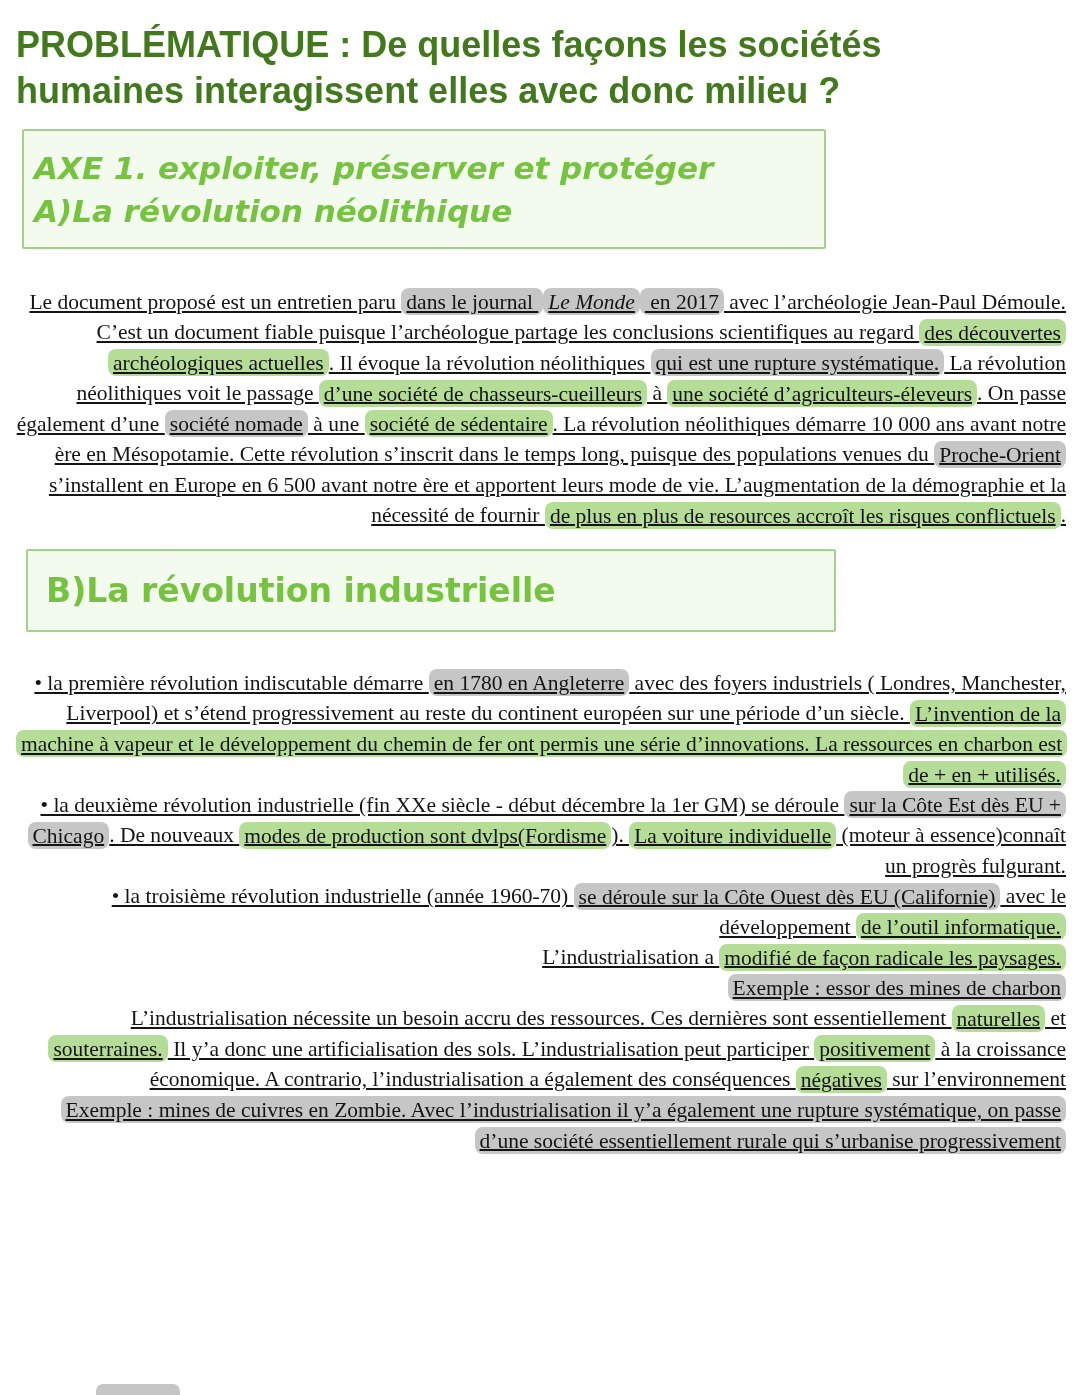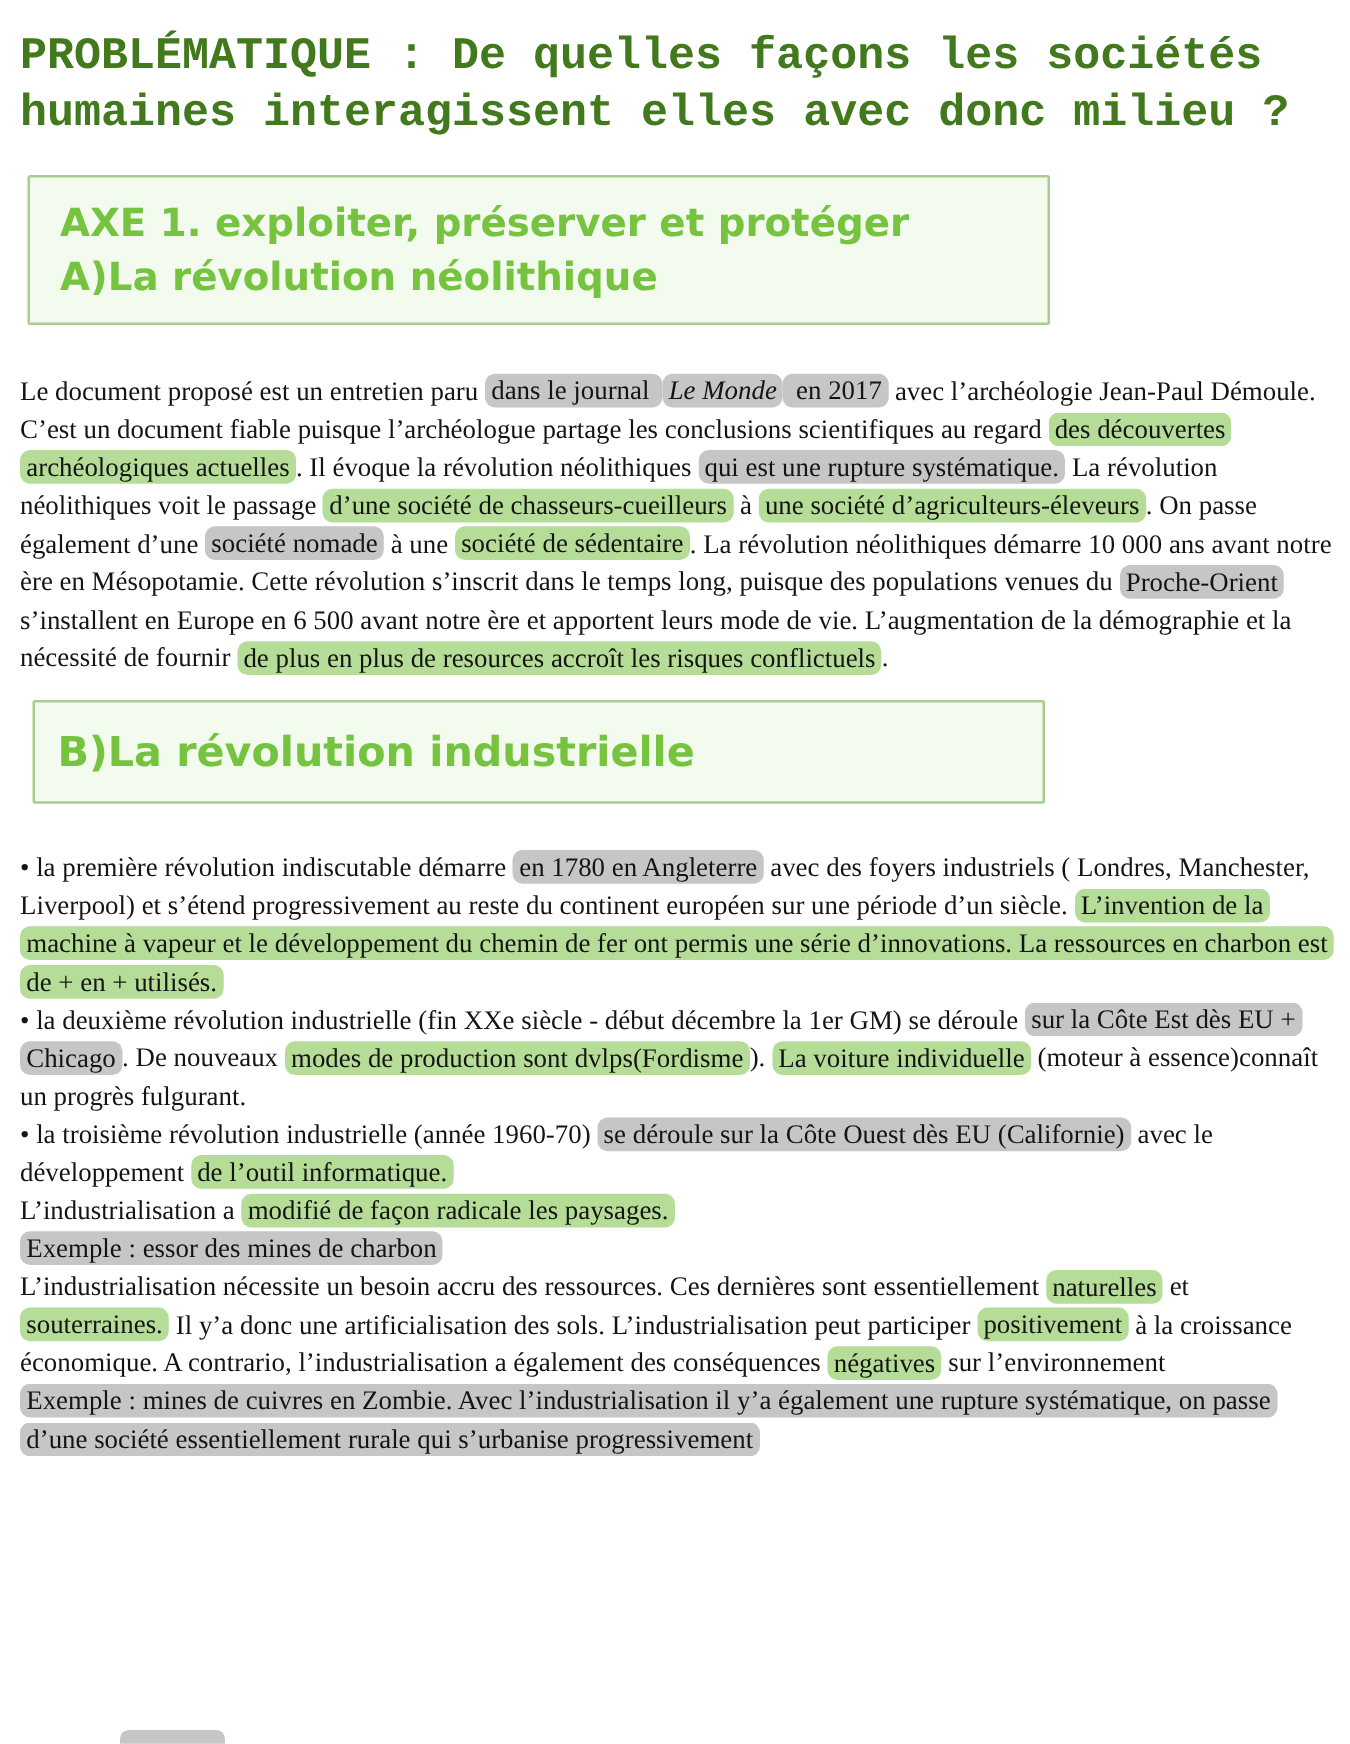--- a/index.html
+++ b/index.html
@@ -15,59 +15,61 @@
   body{
     width:1080px;height:1395px;
     background:#ffffff;
     overflow:hidden;
     position:relative;
     font-family:"Liberation Serif","DejaVu Serif",serif;
   }
   .page{padding:22px 14px 0 16px;}
 
   .title{
-    margin:0 0 27px 0;
-    font-family:Liberation Mono, monospace;
+    margin:0 0 16px 0;
+    font-family:Liberation Sans, sans-serif;
     font-weight:bold;
     font-size:36px;
     line-height:1.27;
     color:var(--title-green);
   }
   .title .title-line{white-space:nowrap;}
 
   .green-box{
     border:2.5px solid var(--box-border-green);
     background:var(--box-bg-green);
     font-family:"DejaVu Sans","Liberation Sans",sans-serif;
     font-weight:bold;
     color:var(--box-text-green);
     border-radius:2px;
   }
   .axe-box{
     width:772px;
     margin:4px 0 38px 6px;
-    padding:16px 18px 14px 24px;
+    padding:16px 18px 14px 10px;
     font-size:31px;
     line-height:1.38;
+    font-style:italic;
   }
   .axe-box .box-line2{text-align:left;}
   .b-box{
     width:770px;
     margin:18px 0 36px 10px;
     padding:20px 18px;
     font-size:33px;
   }
 
   .body-text{
     width:1050px;
     margin:0 0 0 0;
     font-size:21.5px;
     line-height:30.5px;
     color:var(--body-ink);
-    text-align:left;
+    text-align:right;
+    text-decoration:underline;
   }
   p.body-text{margin:0;}
   .para-neolithique{margin-bottom:16px;}
   .para-bullets{margin-bottom:31px;}
 
   .hl{
     border-radius:8px;
     padding:1.5px 5px;
     box-decoration-break:clone;
     -webkit-box-decoration-break:clone;

